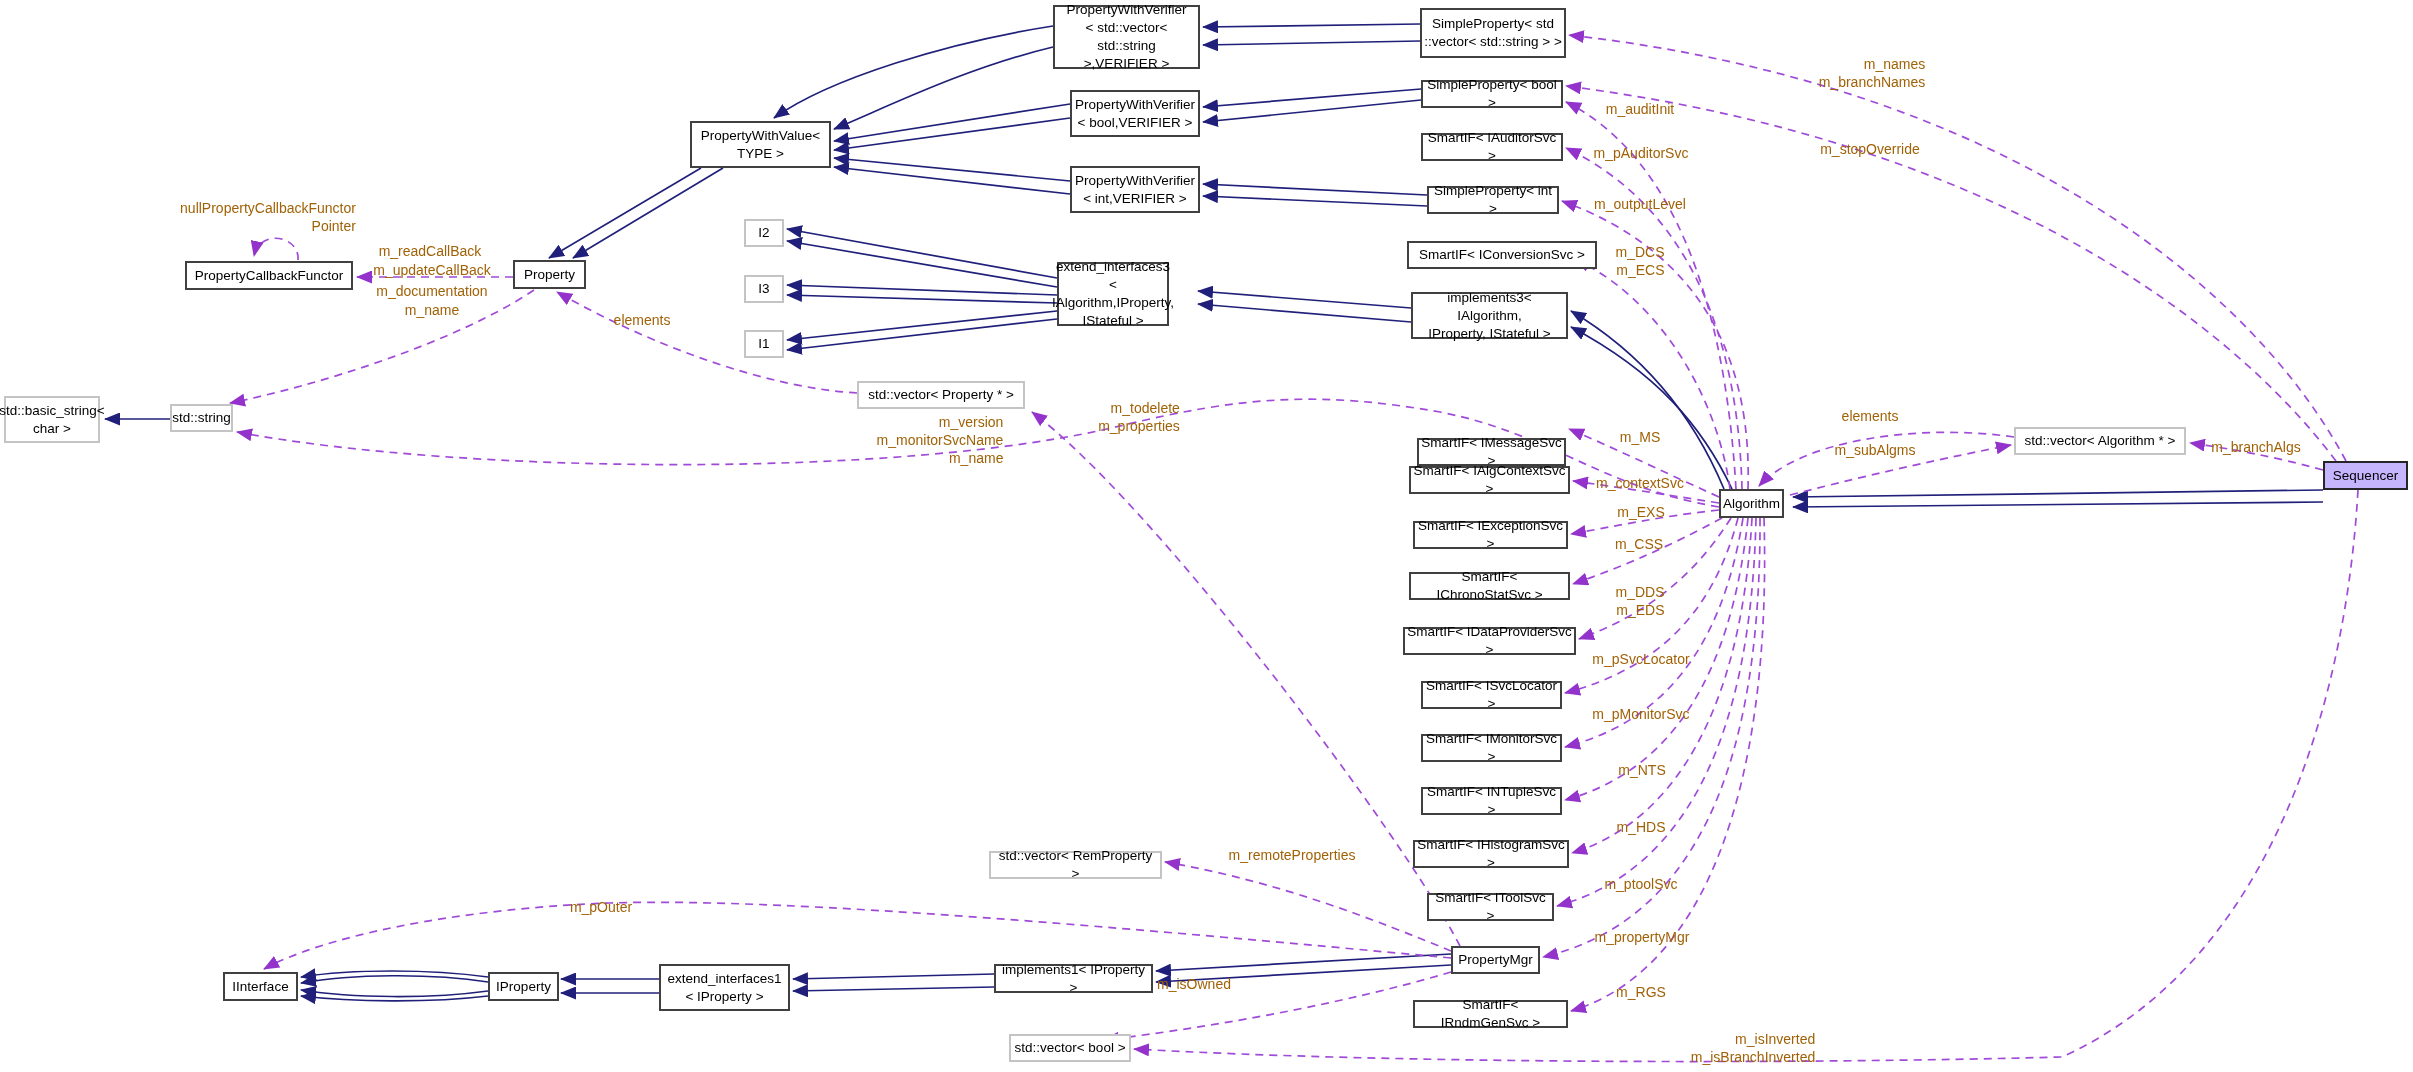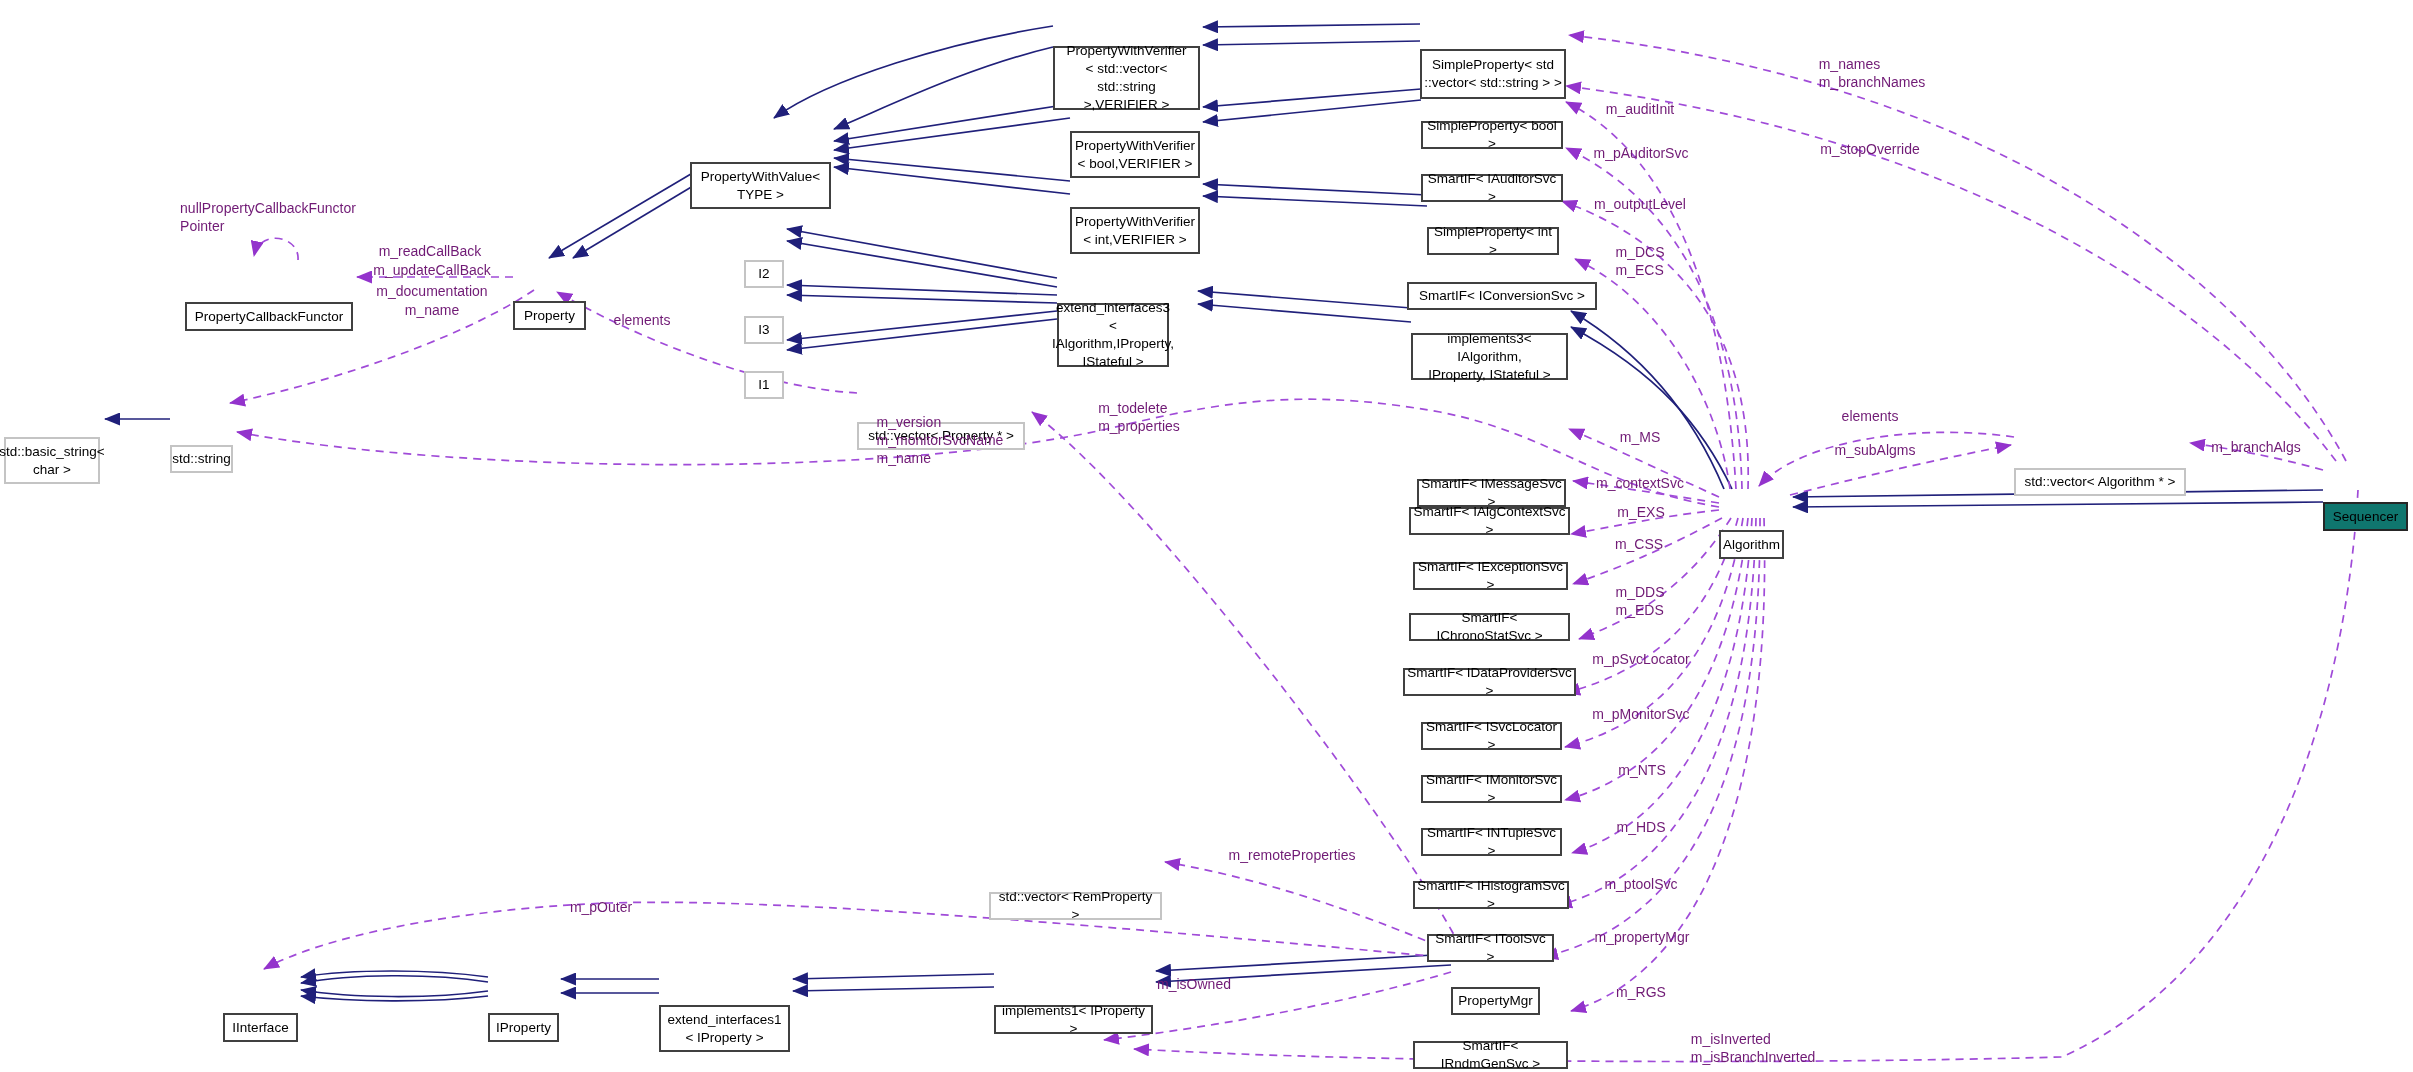--- a/index.html
+++ b/index.html
@@ -3,24 +3,24 @@
 <meta charset="utf-8">
 <style>
   html,body{margin:0;padding:0;background:#fff;}
   #canvas{position:relative;width:2413px;height:1072px;background:#fff;overflow:hidden;
           font-family:"Liberation Sans","DejaVu Sans",sans-serif;}
   #edges{position:absolute;left:0;top:0;}
   .e-solid{fill:none;stroke:#20207a;stroke-width:1.7;}
   .e-dash{fill:none;stroke:#a04bd8;stroke-width:1.7;stroke-dasharray:8 6;}
   .node{position:absolute;box-sizing:border-box;display:flex;align-items:center;justify-content:center;
         text-align:center;background:#fff;border:2px solid #404040;color:#000;
-        font-size:13.5px;line-height:18px;white-space:pre-line;padding:12px 2px;margin-top:41px;}
+        font-size:13.5px;line-height:18px;white-space:pre-line;padding:12px 2px;}
   .node.stl{border:2px solid #c4c4c4;}
-  .node.hl{background:#0f766e;border-color:#262626;}
-  .elabel{position:absolute;transform:translateX(-50%);text-align:left;color:#701a75;
+  .node.hl{background:#c4b5fd;border-color:#262626;}
+  .elabel{position:absolute;transform:translateX(-50%);text-align:right;color:#a16207;
           font-size:14px;line-height:18px;white-space:pre-line;}
 </style>
 </head>
 <body>
 
 <div id="canvas">
 
   <svg id="edges" width="2413" height="1072" viewBox="0 0 2413 1072">
     <defs>
       <marker id="mS" viewBox="0 0 16 13" refX="15" refY="6.5" markerWidth="16" markerHeight="13" orient="auto" markerUnits="userSpaceOnUse">

